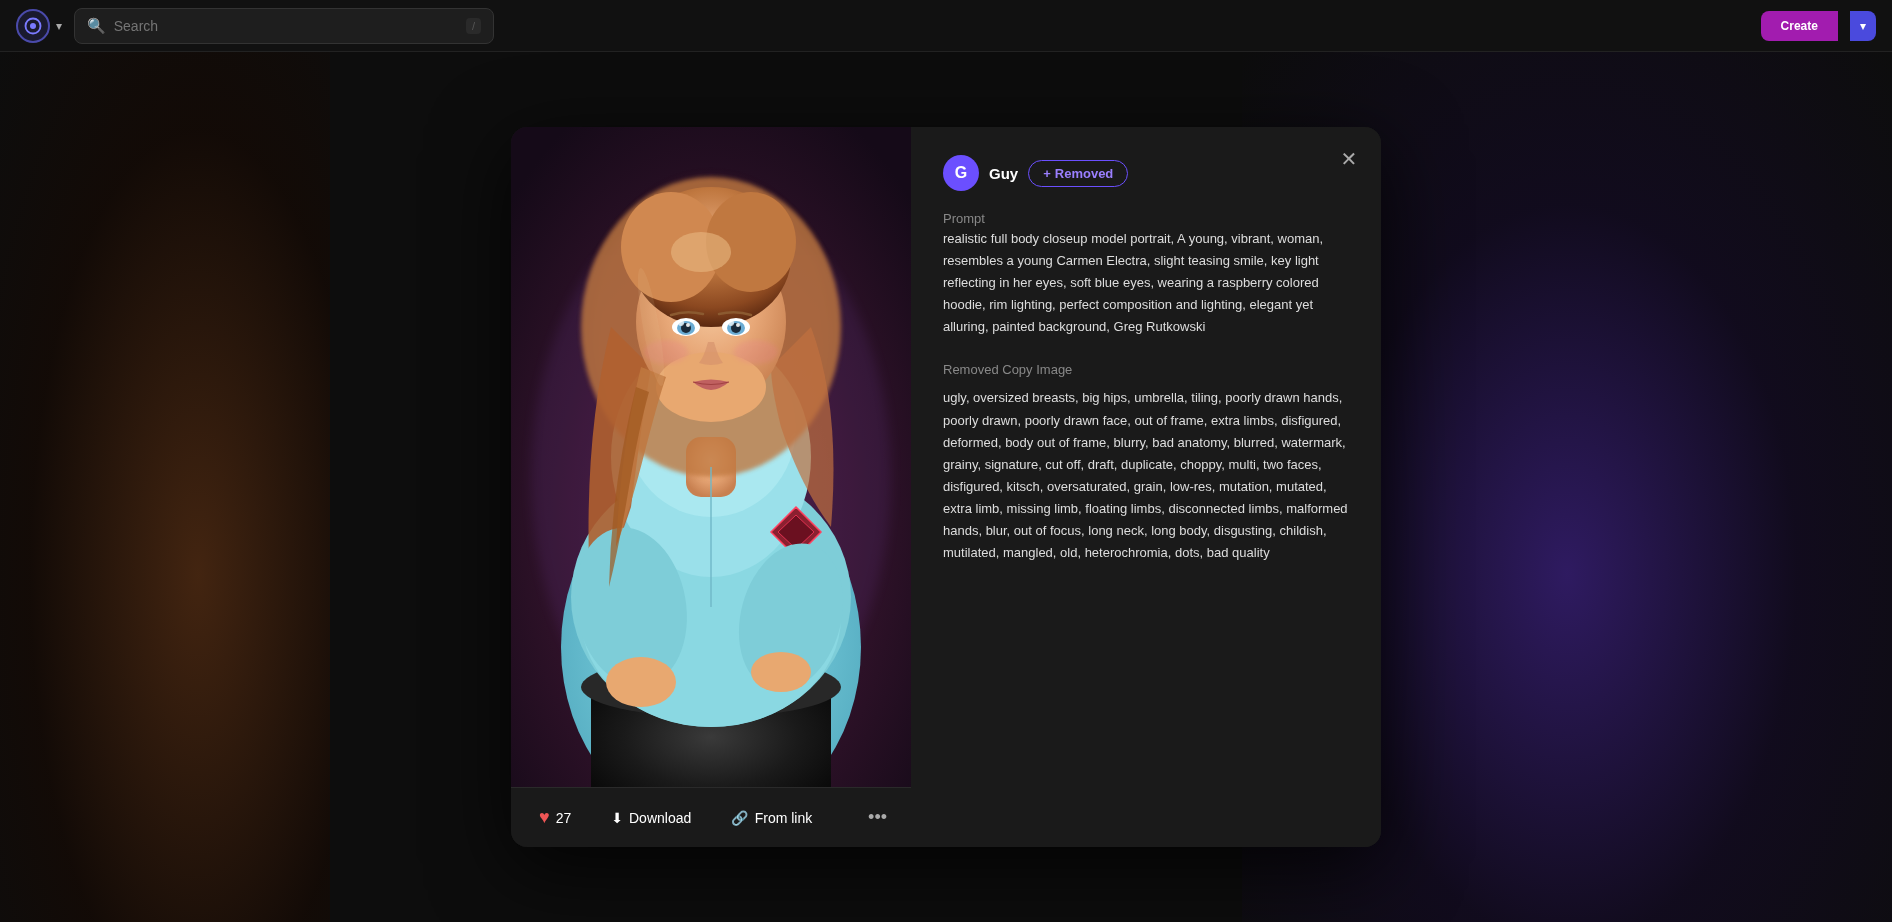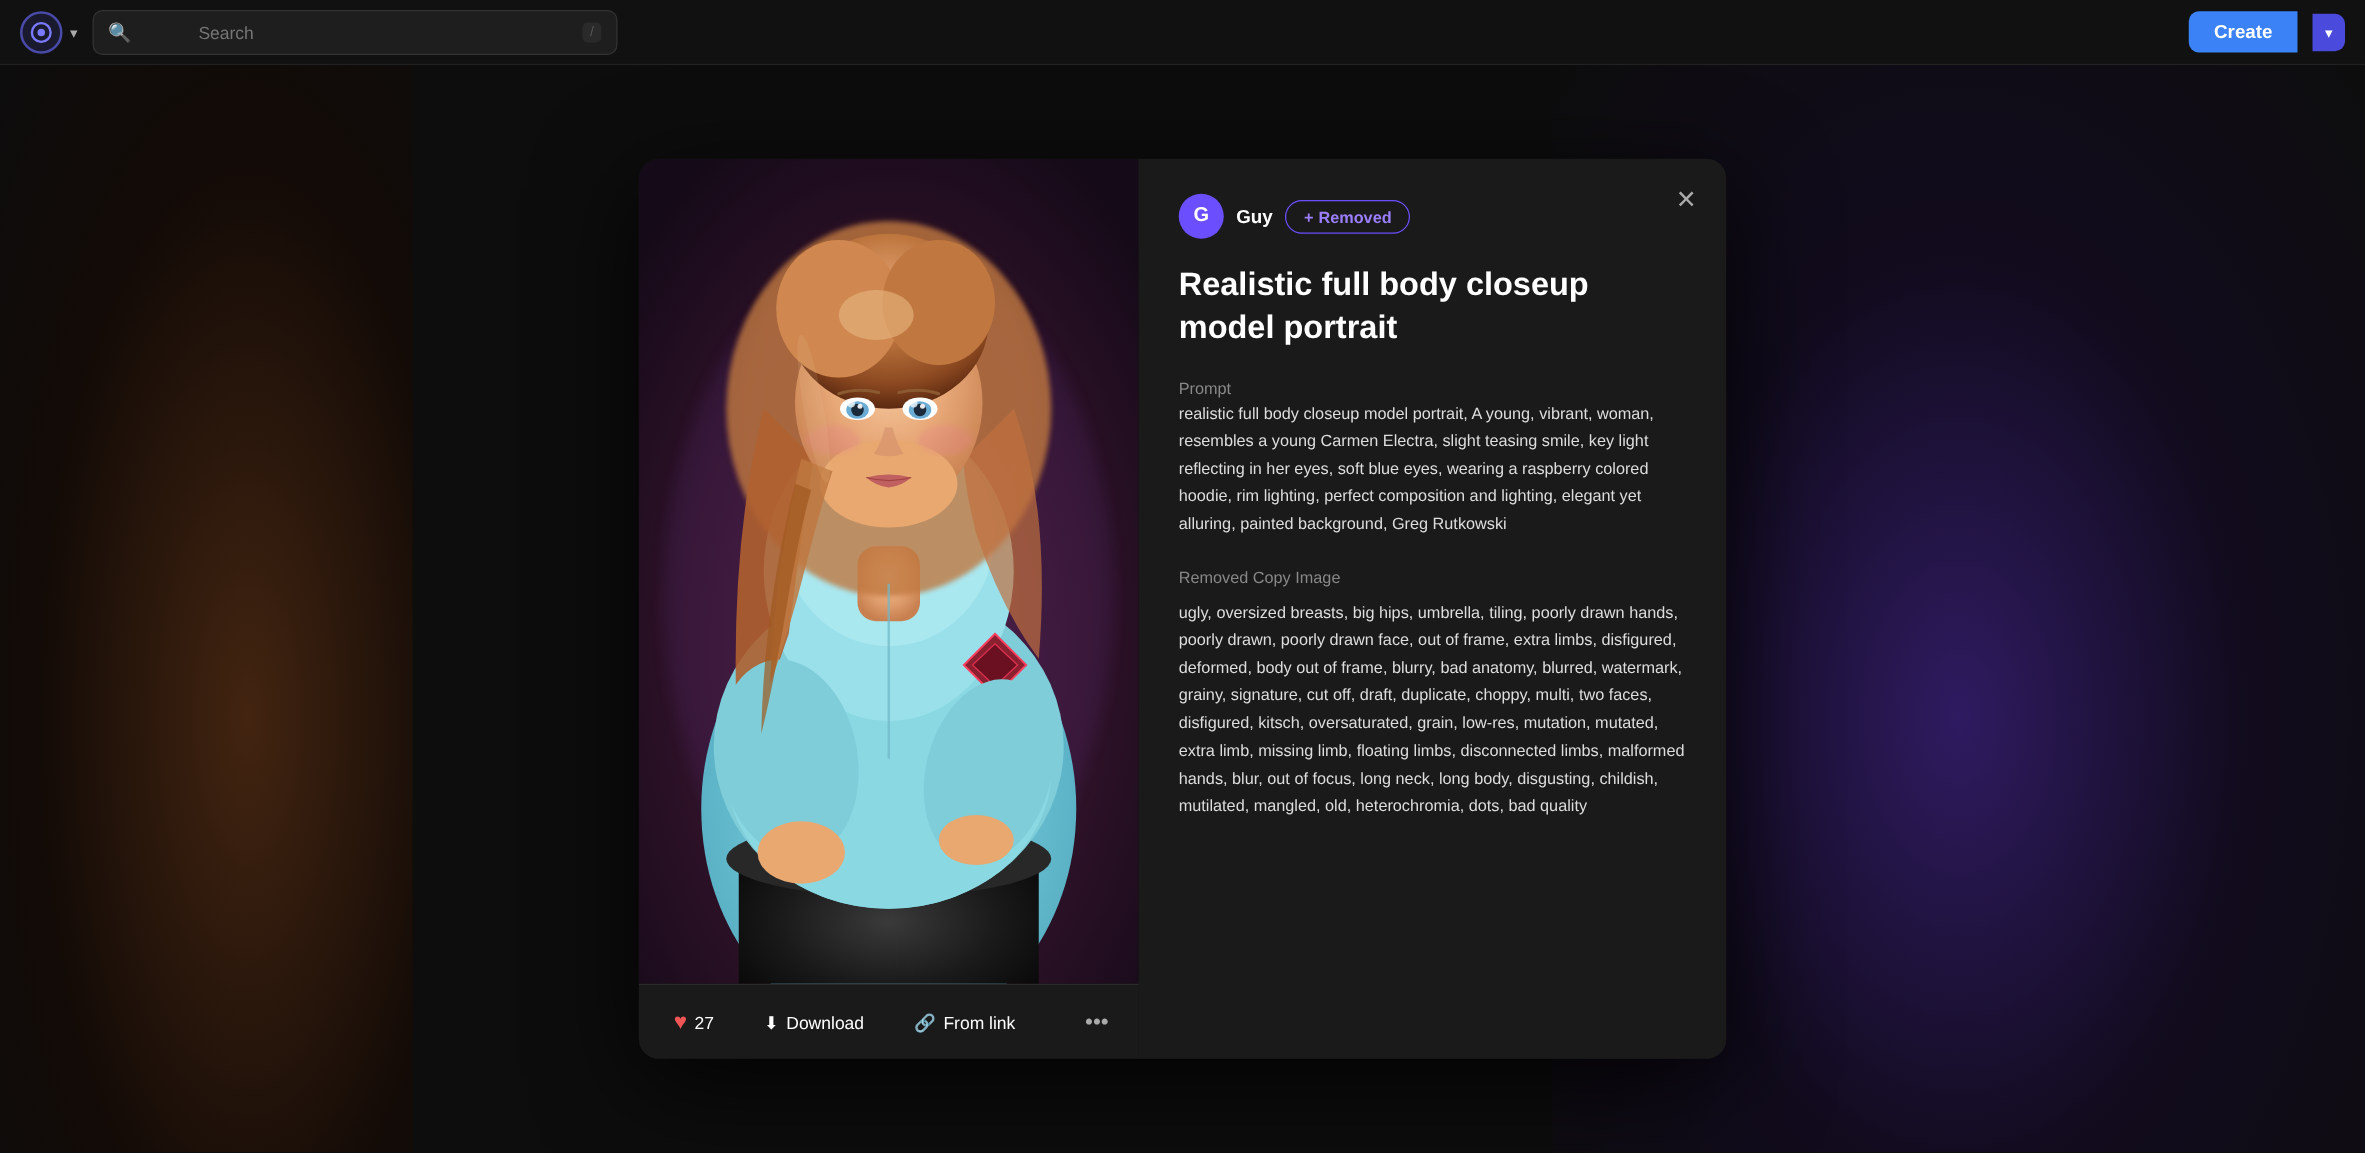--- a/index.html
+++ b/index.html
@@ -60,40 +60,39 @@
       gap: 8px;
       color: #888;
     }
     .search-bar input {
       background: none;
       border: none;
       outline: none;
       color: #ccc;
       font-size: 14px;
       flex: 1;
-      margin-left: 45px;
     }
     .search-shortcut {
       font-size: 11px;
       color: #555;
       background: #2a2a2a;
       padding: 2px 6px;
       border-radius: 4px;
     }
 
     .nav-spacer { flex: 1; }
 
     .create-btn {
       display: flex;
       align-items: center;
-      background: #3b82f6;
+      background: #a21caf;
       border: none;
       border-radius: 8px 0 0 8px;
       color: #fff;
-      font-size: 15px;
+      font-size: 12px;
       font-weight: 600;
       padding: 8px 20px;
       cursor: pointer;
     }
     .create-chevron-btn {
       background: #4a4add;
       border: none;
       border-radius: 0 8px 8px 0;
       color: #fff;
       padding: 8px 10px;
@@ -471,21 +470,20 @@
 
       <div class="author-row">
         <div class="author-avatar">G</div>
         <span class="author-name">Guy</span>
         <button class="follow-btn">
           <span>+</span>
           <span>Removed</span>
         </button>
       </div>
 
-      <h1 class="image-title">Realistic full body closeup model portrait</h1>
 
       <div class="section-label">Prompt</div>
       <p class="prompt-text">realistic full body closeup model portrait, A young, vibrant, woman, resembles a young Carmen Electra, slight teasing smile, key light reflecting in her eyes, soft blue eyes, wearing a raspberry colored hoodie, rim lighting, perfect composition and lighting, elegant yet alluring, painted background, Greg Rutkowski</p>
 
       <div class="removed-label">Removed Copy Image</div>
       <p class="removed-text">ugly, oversized breasts, big hips, umbrella, tiling, poorly drawn hands, poorly drawn, poorly drawn face, out of frame, extra limbs, disfigured, deformed, body out of frame, blurry, bad anatomy, blurred, watermark, grainy, signature, cut off, draft, duplicate, choppy, multi, two faces, disfigured, kitsch, oversaturated, grain, low-res, mutation, mutated, extra limb, missing limb, floating limbs, disconnected limbs, malformed hands, blur, out of focus, long neck, long body, disgusting, childish, mutilated, mangled, old, heterochromia, dots, bad quality</p>
 
     </div>
 
   </div>

